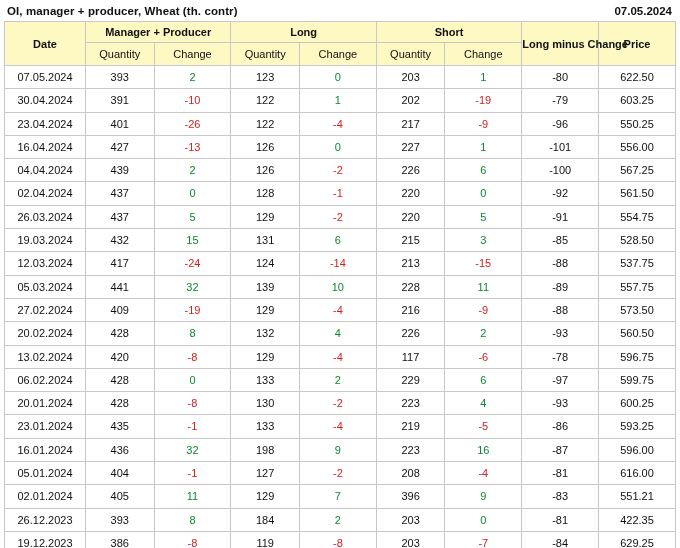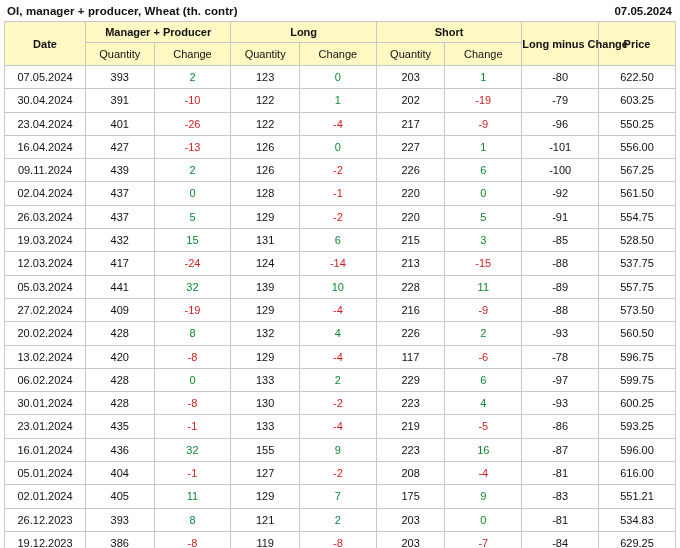--- a/index.html
+++ b/index.html
@@ -168,21 +168,21 @@
           <td class="num neutral">427</td>
           <td class="num neg">-13</td>
           <td class="num neutral">126</td>
           <td class="num zero">0</td>
           <td class="num neutral">227</td>
           <td class="num pos">1</td>
           <td class="num neutral">-101</td>
           <td class="num neutral">556.00</td>
         </tr>
         <tr>
-          <td class="date-cell">09.11.2024</td>
+          <td class="date-cell">04.04.2024</td>
           <td class="num neutral">439</td>
           <td class="num pos">2</td>
           <td class="num neutral">126</td>
           <td class="num neg">-2</td>
           <td class="num neutral">226</td>
           <td class="num pos">6</td>
           <td class="num neutral">-100</td>
           <td class="num neutral">567.25</td>
         </tr>
         <tr>
@@ -278,21 +278,21 @@
           <td class="num neutral">428</td>
           <td class="num zero">0</td>
           <td class="num neutral">133</td>
           <td class="num pos">2</td>
           <td class="num neutral">229</td>
           <td class="num pos">6</td>
           <td class="num neutral">-97</td>
           <td class="num neutral">599.75</td>
         </tr>
         <tr>
-          <td class="date-cell">30.01.2024</td>
+          <td class="date-cell">20.01.2024</td>
           <td class="num neutral">428</td>
           <td class="num neg">-8</td>
           <td class="num neutral">130</td>
           <td class="num neg">-2</td>
           <td class="num neutral">223</td>
           <td class="num pos">4</td>
           <td class="num neutral">-93</td>
           <td class="num neutral">600.25</td>
         </tr>
         <tr>
@@ -303,21 +303,21 @@
           <td class="num neg">-4</td>
           <td class="num neutral">219</td>
           <td class="num neg">-5</td>
           <td class="num neutral">-86</td>
           <td class="num neutral">593.25</td>
         </tr>
         <tr>
           <td class="date-cell">16.01.2024</td>
           <td class="num neutral">436</td>
           <td class="num pos">32</td>
-          <td class="num neutral">155</td>
+          <td class="num neutral">198</td>
           <td class="num pos">9</td>
           <td class="num neutral">223</td>
           <td class="num pos">16</td>
           <td class="num neutral">-87</td>
           <td class="num neutral">596.00</td>
         </tr>
         <tr>
           <td class="date-cell">05.01.2024</td>
           <td class="num neutral">404</td>
           <td class="num neg">-1</td>
@@ -327,35 +327,35 @@
           <td class="num neg">-4</td>
           <td class="num neutral">-81</td>
           <td class="num neutral">616.00</td>
         </tr>
         <tr>
           <td class="date-cell">02.01.2024</td>
           <td class="num neutral">405</td>
           <td class="num pos">11</td>
           <td class="num neutral">129</td>
           <td class="num pos">7</td>
-          <td class="num neutral">175</td>
+          <td class="num neutral">396</td>
           <td class="num pos">9</td>
           <td class="num neutral">-83</td>
           <td class="num neutral">551.21</td>
         </tr>
         <tr>
           <td class="date-cell">26.12.2023</td>
           <td class="num neutral">393</td>
           <td class="num pos">8</td>
-          <td class="num neutral">121</td>
+          <td class="num neutral">184</td>
           <td class="num pos">2</td>
           <td class="num neutral">203</td>
           <td class="num zero">0</td>
           <td class="num neutral">-81</td>
-          <td class="num neutral">534.83</td>
+          <td class="num neutral">422.35</td>
         </tr>
         <tr>
           <td class="date-cell">19.12.2023</td>
           <td class="num neutral">386</td>
           <td class="num neg">-8</td>
           <td class="num neutral">119</td>
           <td class="num neg">-8</td>
           <td class="num neutral">203</td>
           <td class="num neg">-7</td>
           <td class="num neutral">-84</td>

